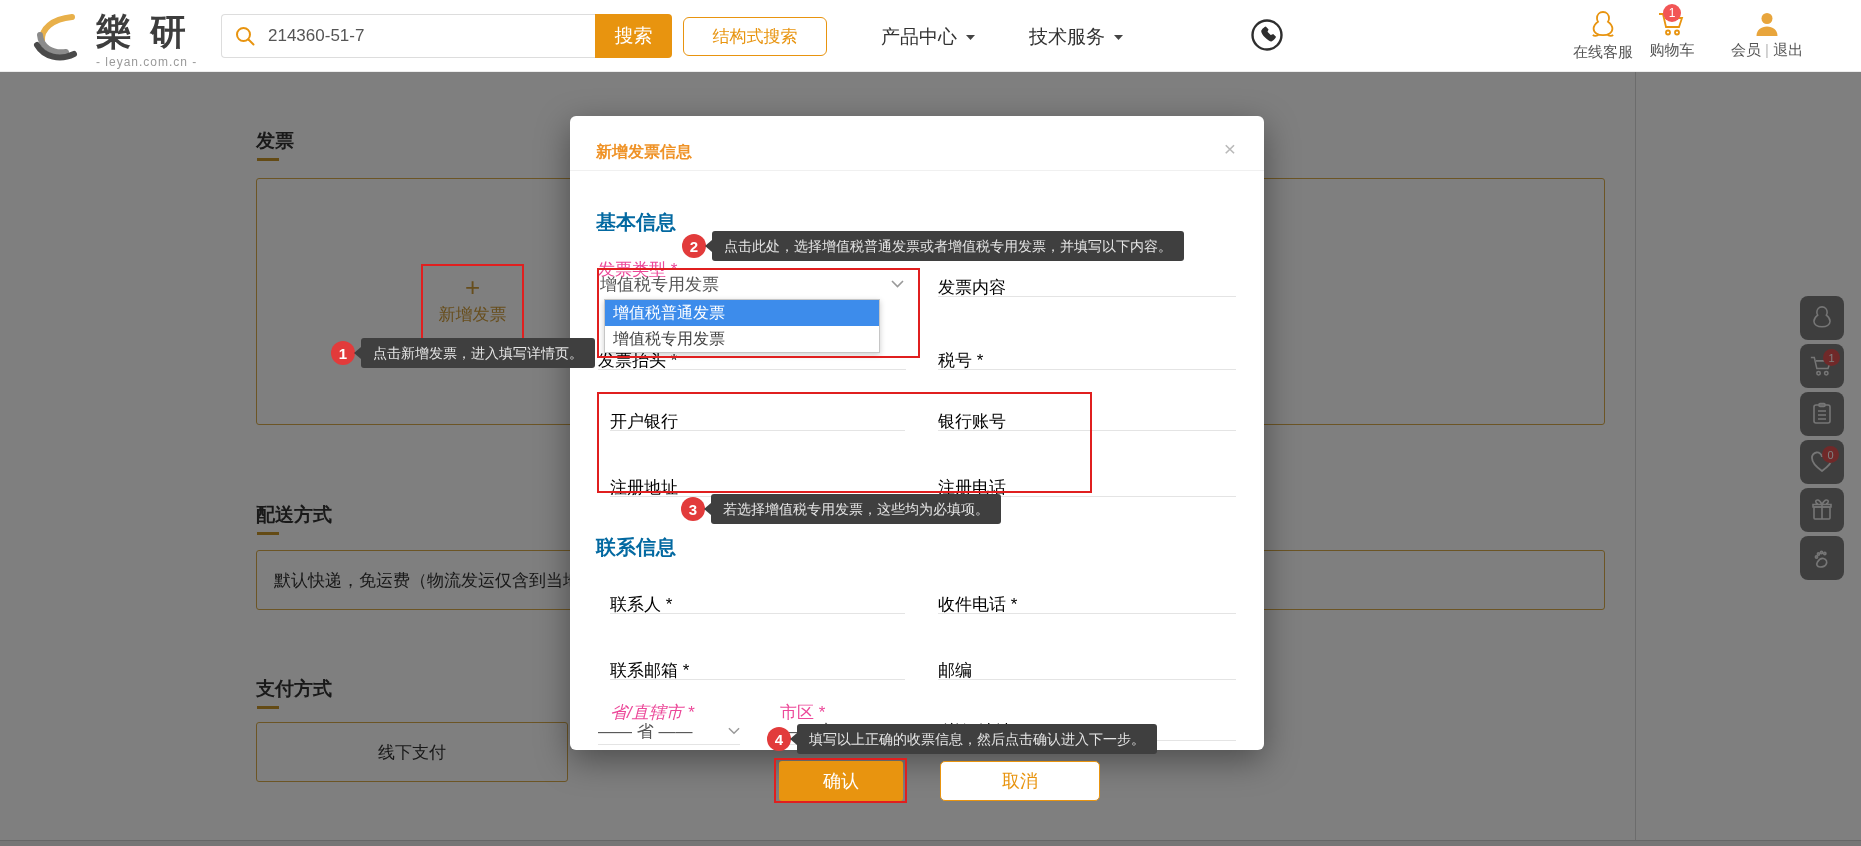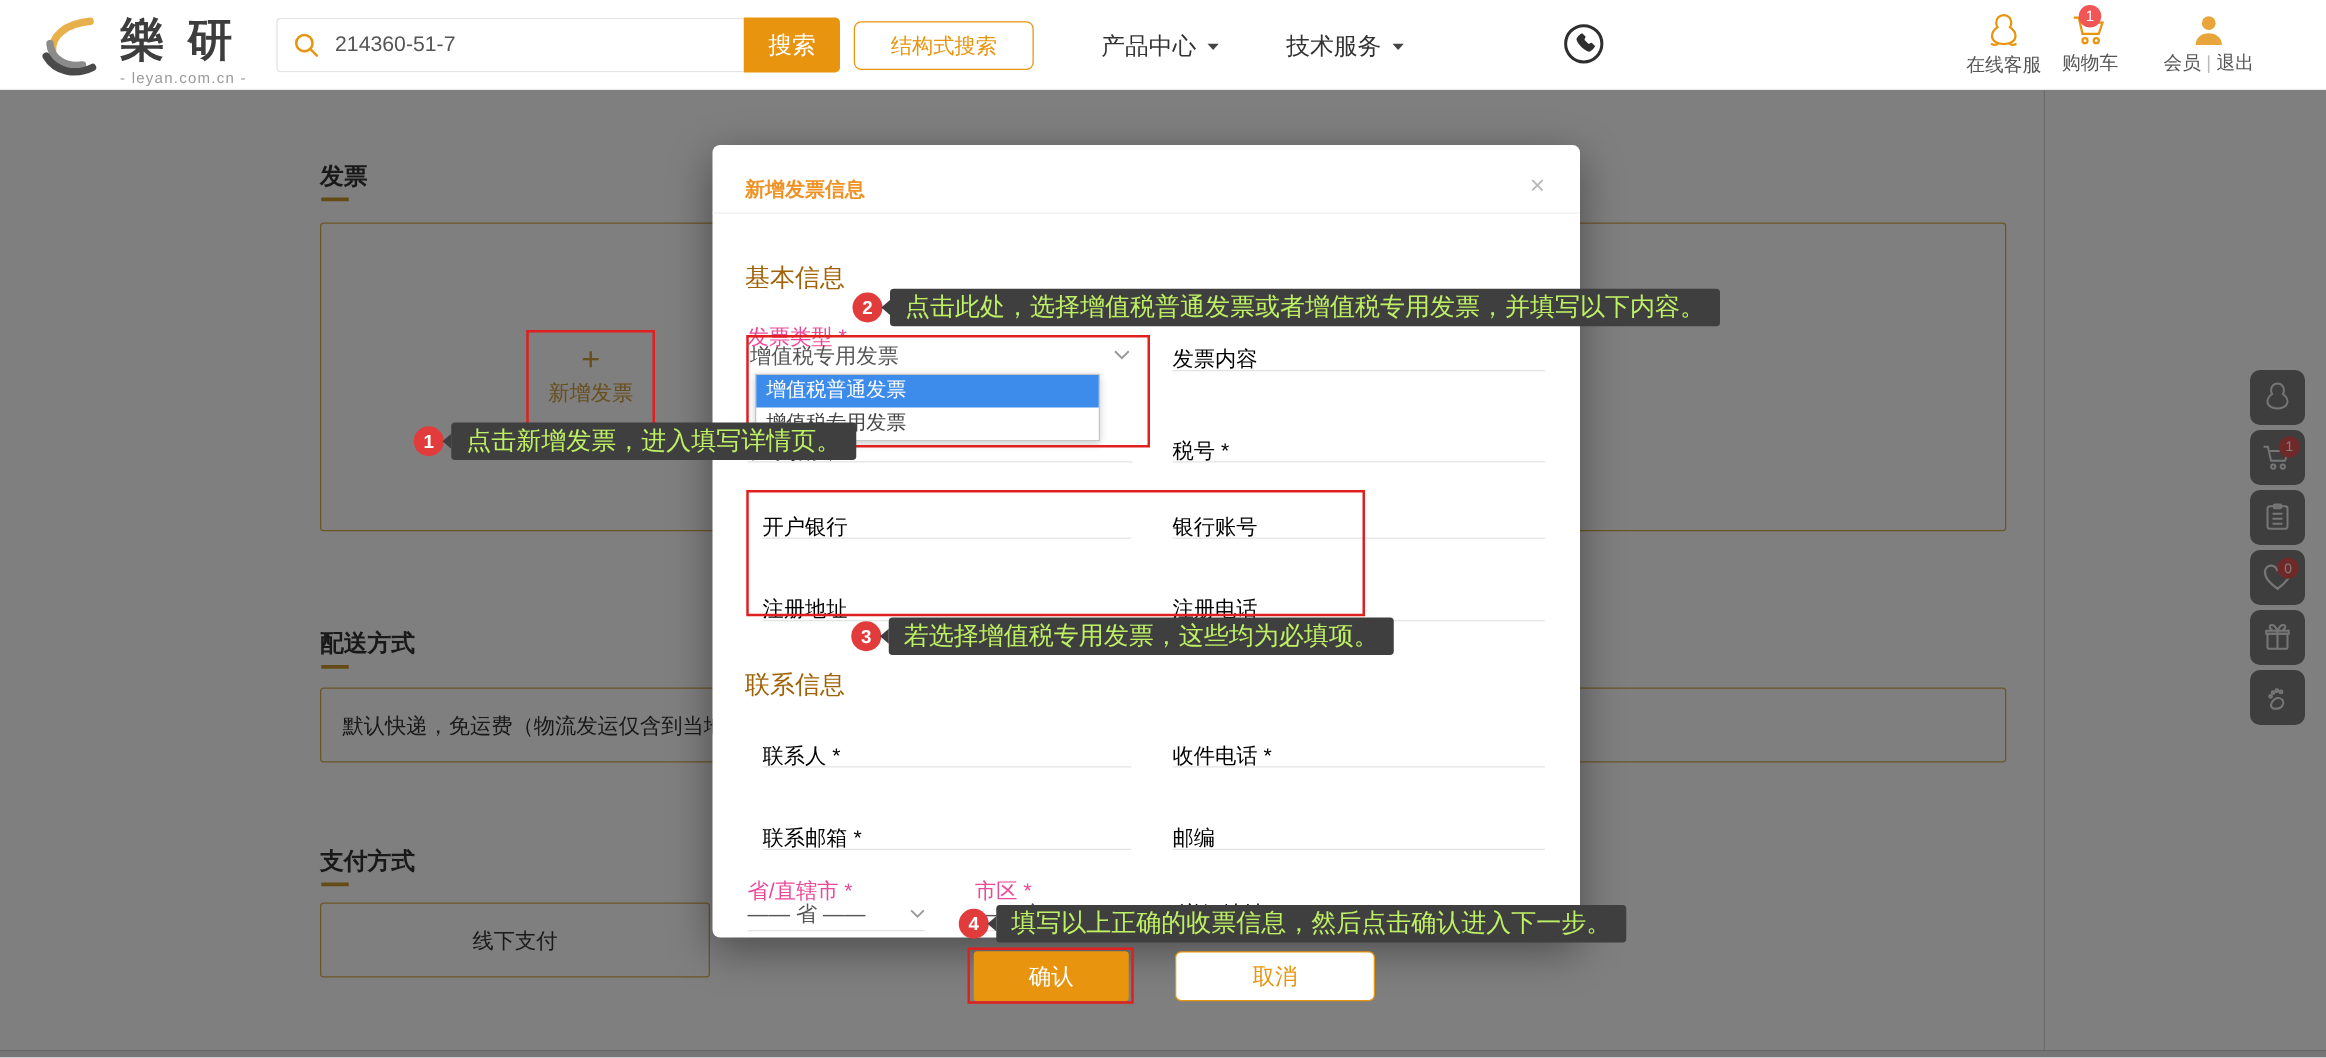--- a/index.html
+++ b/index.html
@@ -38,37 +38,37 @@
   .rbadge{position:absolute;right:-5px;top:-5px;width:17px;height:17px;border-radius:50%;background:#e05252;color:#fff;font-size:11px;display:flex;align-items:center;justify-content:center;}
 
   
   .overlay{position:absolute;left:0;top:72px;width:1861px;height:774px;background:rgba(0,0,0,0.5);z-index:50;}
 
   
   .modal{position:absolute;left:570px;top:116px;width:694px;height:634px;background:#fff;border-radius:6px;z-index:100;box-shadow:0 10px 34px rgba(0,0,0,.4);}
   .m-title{position:absolute;left:26px;top:26px;font-size:16px;font-weight:bold;color:#ef9226;}
   .m-close{position:absolute;right:28px;top:22px;font-size:21px;color:#b9b9b9;cursor:pointer;line-height:1;}
   .m-hline{position:absolute;left:0;top:54px;width:100%;border-bottom:1px solid #f0f0f0;}
-  .m-h2{position:absolute;font-size:20px;font-weight:normal;color:#a16207;}
+  .m-h2{position:absolute;font-size:20px;font-weight:bold;color:#0369a1;}
   .m-label{position:absolute;font-size:17px;color:#ec4899;white-space:nowrap;}
   .fld{position:absolute;height:21px;border-bottom:1px solid #e4e4e4;font-size:17px;color:#000000;white-space:nowrap;overflow:hidden;cursor:text;}
   .sel{position:absolute;display:flex;align-items:center;justify-content:space-between;font-size:17px;color:#555;cursor:pointer;}
   .sel-line{border-bottom:1px solid #e4e4e4;}
   .ddlist{position:absolute;left:34px;top:183px;width:276px;background:#fff;border:1px solid #c6c6c6;box-shadow:0 2px 6px rgba(0,0,0,.2);z-index:3;}
   .ddrow{height:26px;line-height:26px;padding:0 8px;font-size:16px;cursor:pointer;}
   .ddrow.selopt{background:#3d8ceb;color:#fff;}
   .ddrow.normal{color:#444;}
   .btn-confirm{position:absolute;left:209px;top:645px;width:124px;height:40px;background:#e8940f;color:#fff;font-size:18px;border:none;border-radius:3px;cursor:pointer;}
   .btn-cancel{position:absolute;left:370px;top:645px;width:160px;height:40px;background:#fff;color:#e8940f;font-size:18px;border:1px solid #e8940f;border-radius:5px;cursor:pointer;}
 
   
   .annbox{position:absolute;border:2px solid #e01f1f;z-index:150;pointer-events:none;}
   .tip{position:absolute;display:flex;align-items:center;gap:6px;z-index:160;}
   .tip-num{width:24px;height:24px;border-radius:50%;background:#e23b3b;color:#fff;font-size:15px;font-weight:bold;display:flex;align-items:center;justify-content:center;flex:none;}
-  .tip-rect{position:relative;background:#3f3f3f;color:#bef264;font-size:20px;height:30px;line-height:30px;padding:0 12px;border-radius:3px;white-space:nowrap;}
+  .tip-rect{position:relative;background:#3f3f3f;color:#e5e5e5;font-size:14px;height:30px;line-height:30px;padding:0 12px;border-radius:3px;white-space:nowrap;}
   .tip-rect::before{content:'';position:absolute;left:-7px;top:50%;margin-top:-6px;border:6px solid transparent;border-right:7px solid #3f3f3f;border-left:0;}
   svg{display:block;}
 </style>
 </head>
 <body>
 
 <div id="stage">
 
   <div class="header">
     <div class="logo">
@@ -280,21 +280,21 @@
     <div class="fld" style="left:368px;top:477px;width:298px;">
       <span>收件电话 *</span>
     </div>
     <div class="fld" style="left:40px;top:543px;width:295px;">
       <span>联系邮箱 *</span>
     </div>
     <div class="fld" style="left:368px;top:543px;width:298px;">
       <span>邮编</span>
     </div>
 
-    <div class="m-label" style="left:28px;top:585px;">省/直辖市 *</div>
+    <div class="m-label" style="left:40px;top:585px;font-style:italic;">省/直辖市 *</div>
     <div class="sel sel-line" style="left:28px;top:602px;width:142px;height:27px;color:#555;">
       <span>—— 省 ——</span>
       <svg width="12" height="8" viewBox="0 0 13 8" fill="none">
           <path d="M1 1 L6.5 6.5 L12 1" stroke="#999" stroke-width="1.6"></path>
         </svg>
     </div>
 
     <div class="m-label" style="left:210px;top:585px;">市区 *</div>
     <div class="sel sel-line" style="left:210px;top:602px;width:130px;height:27px;color:#555;">
       <span>—— 市 ——</span>

